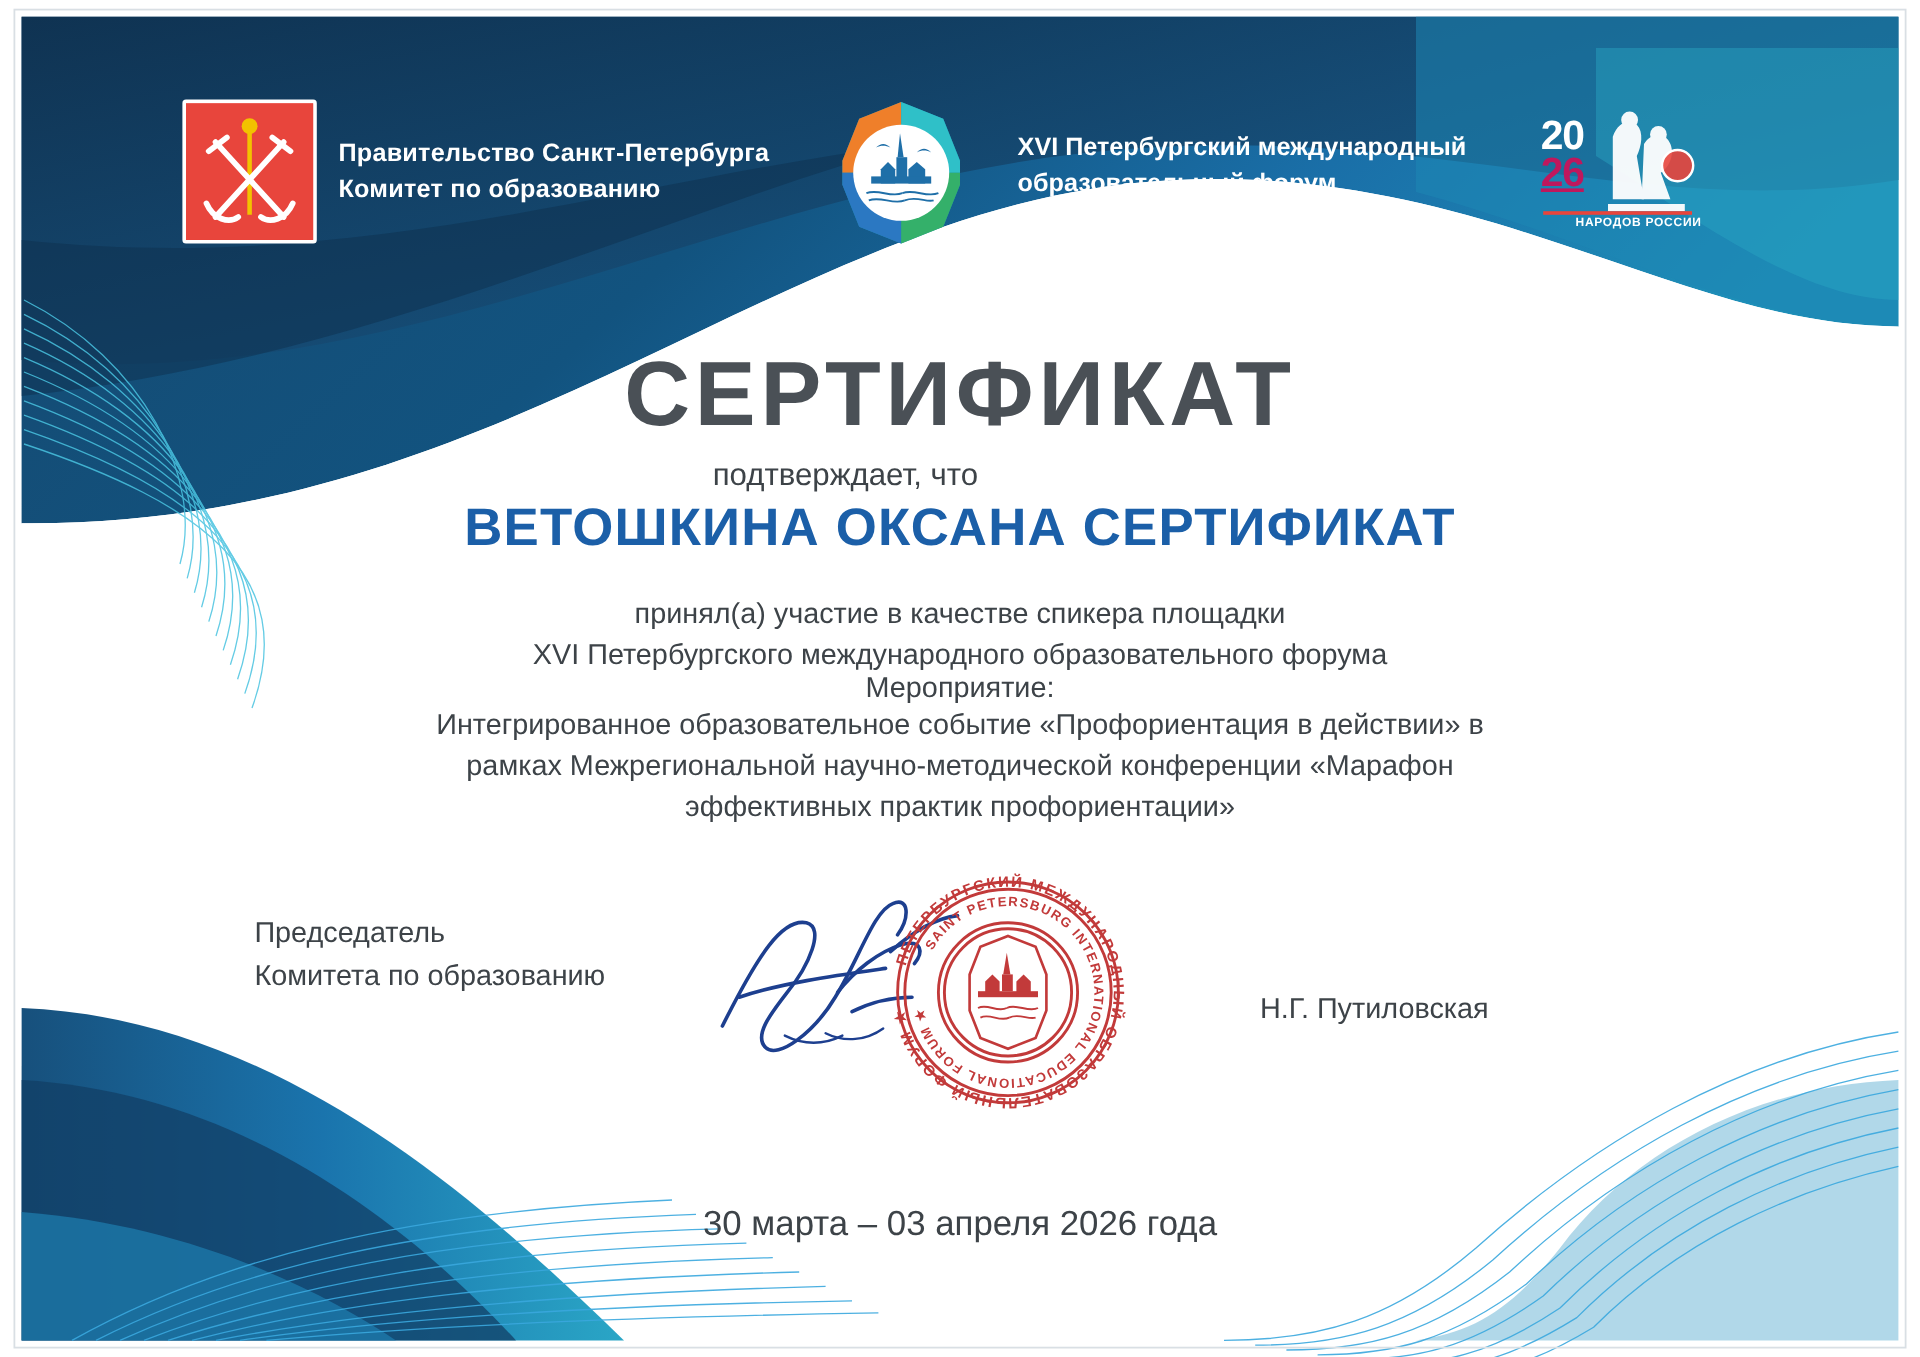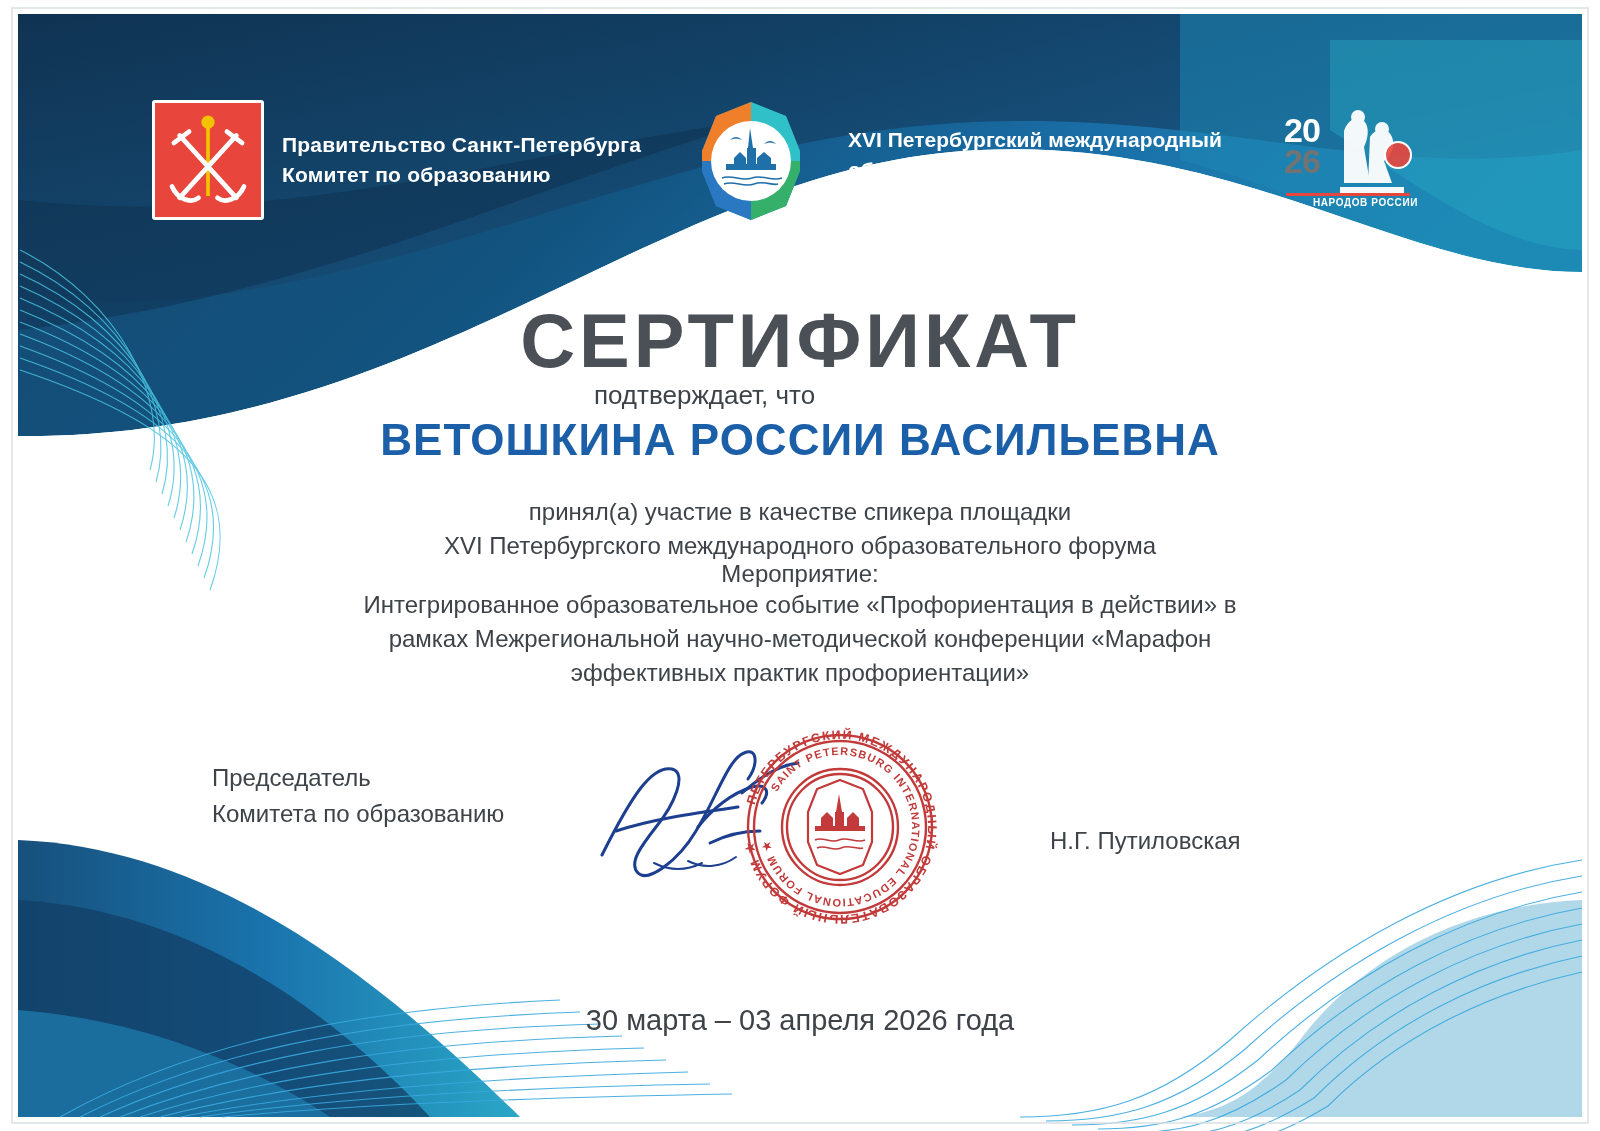--- a/index.html
+++ b/index.html
@@ -20,21 +20,21 @@
   .bg-svg {
     position: absolute;
     inset: 0;
     width: 1600px;
     height: 1131px;
   }
 
   
   .header {
     position: absolute;
-    top: 95px;
+    top: 78px;
     left: 0;
     width: 1600px;
     height: 130px;
   }
   .gov-block {
     position: absolute;
     left: 152px;
     top: 5px;
     display: flex;
     align-items: center;
@@ -85,21 +85,22 @@
     position: absolute;
     left: 6px;
     top: 18px;
     color: #ffffff;
     font-weight: bold;
     font-size: 34px;
     line-height: 0.92;
     letter-spacing: -1px;
   }
   .year-logo .yl-num .red {
-    color: #737373;
+    color: #be185d;
+    text-decoration: underline;
   }
   .year-logo .yl-caption {
     position: absolute;
     left: 0;
     top: 100px;
     width: 140px;
     text-align: right;
     color: #ffffff;
     font-size: 10px;
     font-weight: bold;
@@ -118,21 +119,20 @@
   .title {
     position: absolute;
     top: 285px;
     left: 0;
     width: 1600px;
     text-align: center;
     font-size: 76px;
     font-weight: bold;
     letter-spacing: 4px;
     color: #4a5056;
-    margin-top: 12px;
   }
   .confirms {
     position: absolute;
     top: 380px;
     left: 0;
     width: 1409px;
     text-align: center;
     font-size: 26px;
     color: #3d4348;
   }
@@ -397,21 +397,21 @@
         <span class="red">26</span>
       </div>
       <div class="yl-rule"></div>
       <div class="yl-caption">НАРОДОВ РОССИИ</div>
     </div>
 
   </div>
 
   <div class="title">СЕРТИФИКАТ</div>
   <div class="confirms">подтверждает, что</div>
-  <div class="recipient">ВЕТОШКИНА РОССИИ ВАСИЛЬЕВНА</div>
+  <div class="recipient">ВЕТОШКИНА ОКСАНА СЕРТИФИКАТ</div>
 
   <div class="role">
     <div>принял(а) участие в качестве спикера площадки</div>
     <div>XVI Петербургского международного образовательного форума</div>
   </div>
 
   <div class="event-label">Мероприятие:</div>
   <div class="event-text">Интегрированное образовательное событие «Профориентация в действии» в рамках Межрегиональной научно-методической конференции «Марафон эффективных практик профориентации»</div>
 
   <div class="signer-title">

